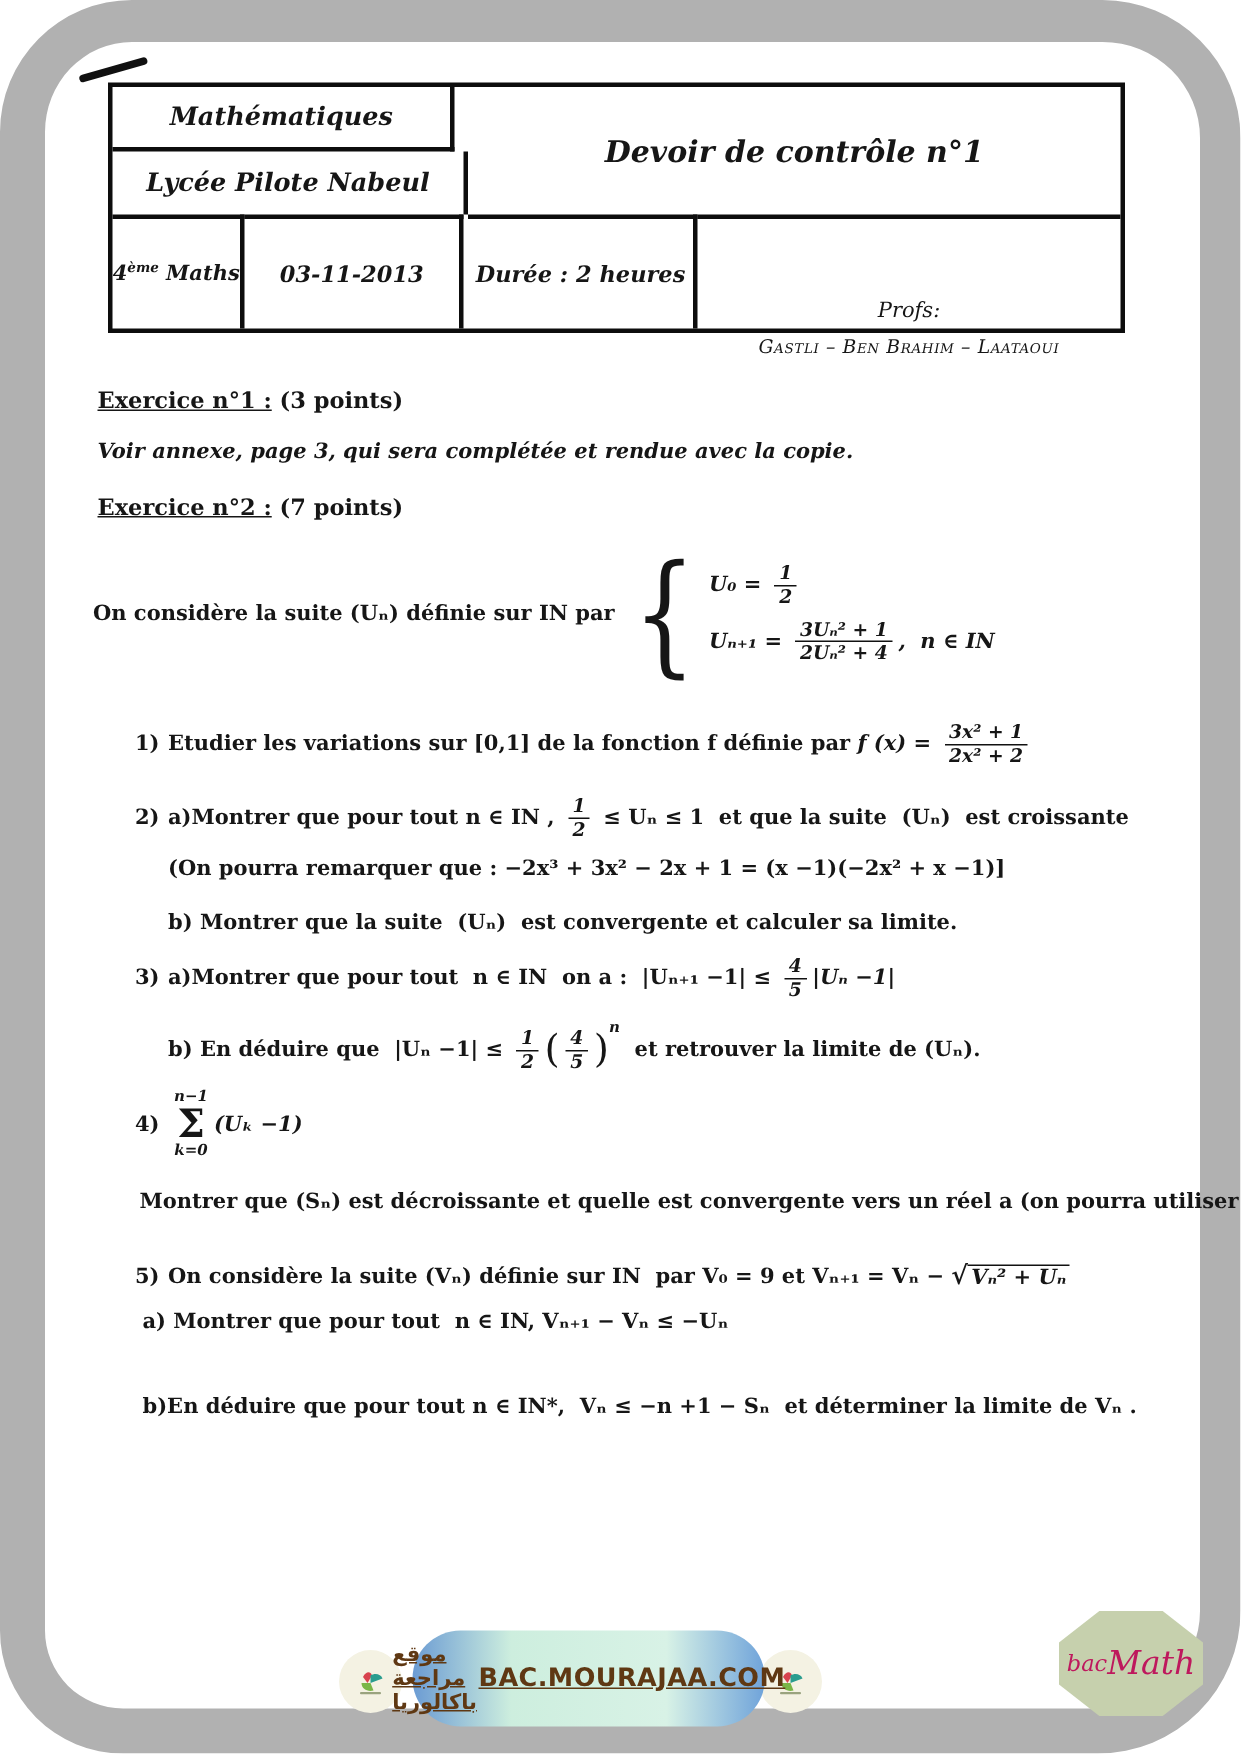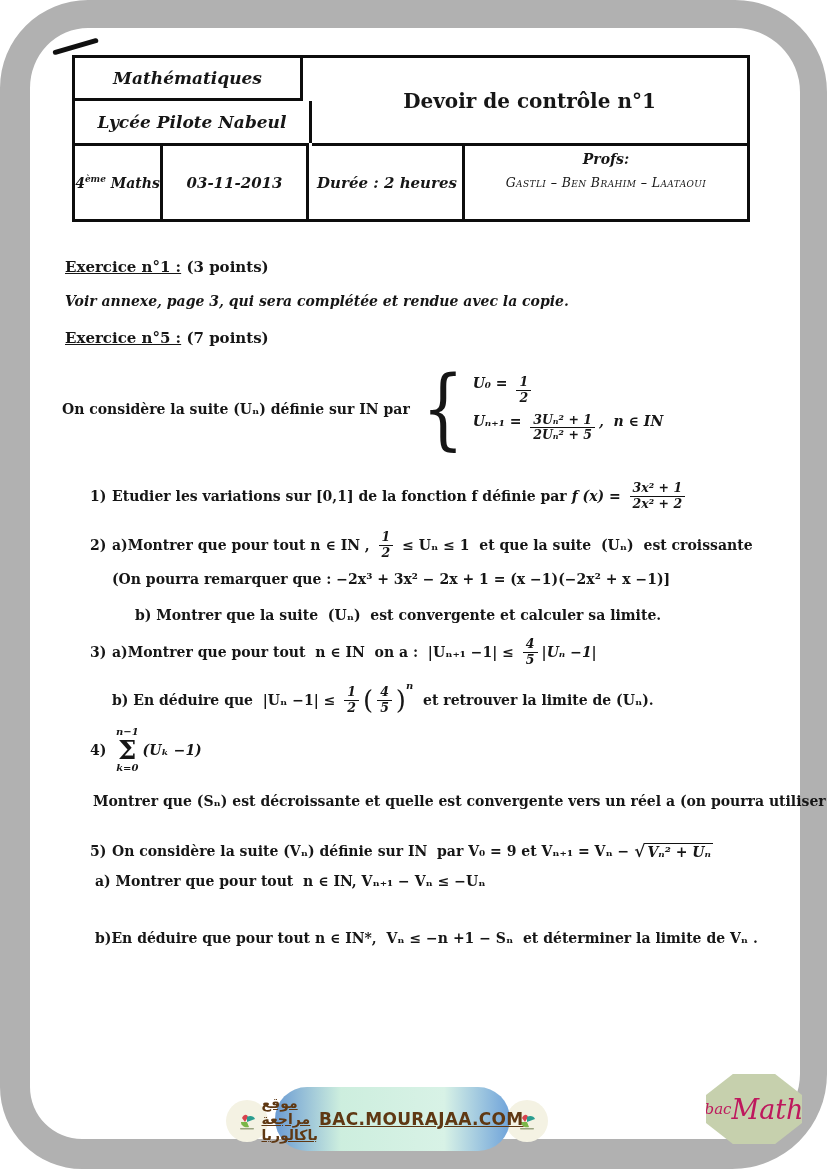--- a/index.html
+++ b/index.html
@@ -24,50 +24,50 @@
   
   .htable {
     position:absolute; left:72px; top:55px; width:678px; height:167px;
     border:3px solid #0d0d0d; box-sizing:border-box; z-index:2; background:#fff;
   }
   .cell { position:absolute; box-sizing:border-box; display:flex; align-items:center; justify-content:center; }
   .c-subject { left:0; top:0; width:228px; height:43px; border-right:3px solid #0d0d0d; border-bottom:3px solid #0d0d0d;
                font-size:17px; font-weight:bold; font-style:italic; }
   .c-school  { left:0; top:43px; width:237px; height:42px; border-right:3px solid #0d0d0d;
                font-size:17px; font-weight:bold; font-style:italic; }
-  .c-title   { left:237px; top:0; width:435px; height:85px; font-size:20px; font-weight:bold; }
+  .c-title   { left:237px; top:0; width:435px; height:85px; font-size:20px; font-weight:bold; font-style:italic; }
   .c-grade   { left:0; top:85px; width:88px; height:76px; border-top:3px solid #0d0d0d; border-right:3px solid #0d0d0d;
                font-size:14px; font-weight:bold; font-style:italic; }
   .c-date    { left:88px; top:85px; width:146px; height:76px; border-top:3px solid #0d0d0d; border-right:3px solid #0d0d0d;
                font-size:15px; font-weight:bold; font-style:italic;justify-content:center; }
   .c-duration{ left:237px; top:85px; width:153px; height:76px; border-top:3px solid #0d0d0d; border-right:3px solid #0d0d0d;
                font-size:15px; font-weight:bold; font-style:italic; }
   .c-profs   { left:390px; top:85px; width:282px; height:76px; border-top:3px solid #0d0d0d;
                flex-direction:column; justify-content:flex-start; padding-top:5px; gap:8px; }
-  .profs-label { font-size:14px; font-weight:bold; font-style:italic; }
+  .profs-label { font-size:14px; font-weight:normal; font-style:italic;margin-top:48px; }
   .profs-names { font-size:12.5px; font-style:italic; font-variant:small-caps; letter-spacing:0.4px; }
   sup.grade-sup { font-size:9px; font-style:italic; }
   
   .line { position:absolute; display:flex; align-items:center; white-space:pre;
           font-size:14px; font-weight:bold; z-index:2; }
   .exr-title { text-decoration:underline; font-size:15px; }
   .exr-points { font-size:15px; }
   .italic { font-style:italic; }
   .math { font-style:italic; }
   .qnum { display:inline-block; min-width:22px; }
   
   .frac { display:inline-flex; flex-direction:column; align-items:center;
           font-size:12.5px; line-height:1.15; font-style:italic; margin:0 4px; font-weight:bold; }
   .frac .fnum { border-bottom:1.5px solid #111; padding:0 3px; }
   .frac .fden { padding:0 2px; }
   
   .sys-wrap { display:flex; align-items:center; }
   .brace { font-size:88px; font-weight:400; line-height:0.9; transform:scaleX(0.75); margin-right:2px; font-style:normal; }
   .sys { display:flex; flex-direction:column; gap:8px; font-style:italic; }
-  .sys-line { display:flex; }
+  .sys-line { display:flex; align-items:center; }
   
   .sum { display:inline-flex; flex-direction:column; align-items:center; line-height:1; margin:0 4px; }
   .sum-top,.sum-bot { font-size:10px; font-style:italic; }
   .sum-sym { font-size:26px; }
   
   .sqrt { display:inline-flex; align-items:stretch; font-style:italic; }
   .sqrt-sym { font-size:17px; font-style:normal; line-height:1; }
   .rad { border-top:1.7px solid #111; padding:0 2px; }
   
   .bigp { font-size:26px; font-weight:400; line-height:1; font-style:normal; }
@@ -87,21 +87,21 @@
   }
   .logo-left  { left:226px; top:1100px; }
   .logo-right { left:506px; top:1100px; }
   .bacmath {
     position:absolute; left:706px; top:1074px; width:96px; height:70px; background:#c6d0ad;
     clip-path:polygon(28% 0,72% 0,100% 30%,100% 70%,72% 100%,28% 100%,0 70%,0 30%);
     display:flex; align-items:center; justify-content:center; z-index:6;
     color:#be185d; font-style:italic;
   }
   .bacmath .bac  { font-size:15px; }
-  .bacmath .math-t { font-size:27px; margin-left:0; }
+  .bacmath .math-t { font-size:22px; margin-left:0; }
 </style>
 </head>
 <body>
 
 <div class="frame"></div>
 <div class="pen"></div>
 
 <div class="htable">
   <div class="cell c-subject">
     <span>Mathématiques</span>
@@ -128,40 +128,40 @@
 </div>
 
 <div class="line" style="left:65px; top:258px;">
   <span class="exr-title">Exercice n°1 :</span><span class="exr-points"> (3 points)</span>
 </div>
 <div class="line italic" style="left:65px; top:293px;">
   <span>Voir annexe, page 3, qui sera complétée et rendue avec la copie.</span>
 </div>
 
 <div class="line" style="left:65px; top:329px;">
-  <span class="exr-title">Exercice n°5 :</span><span class="exr-points"> (7 points)</span>
+  <span class="exr-title">Exercice n°2 :</span><span class="exr-points"> (7 points)</span>
 </div>
 
 <div class="line" style="left:62px; top:358px; height:102px;">
   <span>On considère la suite (Uₙ) définie sur IN par </span>
   <span class="sys-wrap">
     <span class="brace">{</span>
     <span class="sys">
       <span class="sys-line">
         <span>U₀ = </span>
         <span class="frac">
           <span class="fnum">1</span>
           <span class="fden">2</span>
         </span>
       </span>
       <span class="sys-line">
         <span>Uₙ₊₁ = </span>
         <span class="frac">
           <span class="fnum">3Uₙ² + 1</span>
-          <span class="fden">2Uₙ² + 5</span>
+          <span class="fden">2Uₙ² + 4</span>
         </span>
         <span>,  n ∈ IN</span>
       </span>
     </span>
   </span>
 </div>
 
 <div class="line" style="left:90px; top:470px; height:52px;">
   <span class="qnum">1)</span>
   <span>Etudier les variations sur [0,1] de la fonction f définie par </span>
@@ -177,21 +177,21 @@
   <span>a)Montrer que pour tout n ∈ IN , </span>
   <span class="frac">
     <span class="fnum">1</span>
     <span class="fden">2</span>
   </span>
   <span> ≤ Uₙ ≤ 1  et que la suite  (Uₙ)  est croissante</span>
 </div>
 <div class="line" style="left:112px; top:567px; height:24px;">
   <span>(On pourra remarquer que : −2x³ + 3x² − 2x + 1 = (x −1)(−2x² + x −1)]</span>
 </div>
-<div class="line" style="left:112px; top:602px; height:26px;margin-left:23px;">
+<div class="line" style="left:112px; top:602px; height:26px;">
   <span>b) Montrer que la suite  (Uₙ)  est convergente et calculer sa limite.</span>
 </div>
 
 <div class="line" style="left:90px; top:633px; height:38px;">
   <span class="qnum">3)</span>
   <span>a)Montrer que pour tout  n ∈ IN  on a :  |Uₙ₊₁ −1| ≤ </span>
   <span class="frac">
     <span class="fnum">4</span>
     <span class="fden">5</span>
   </span>

